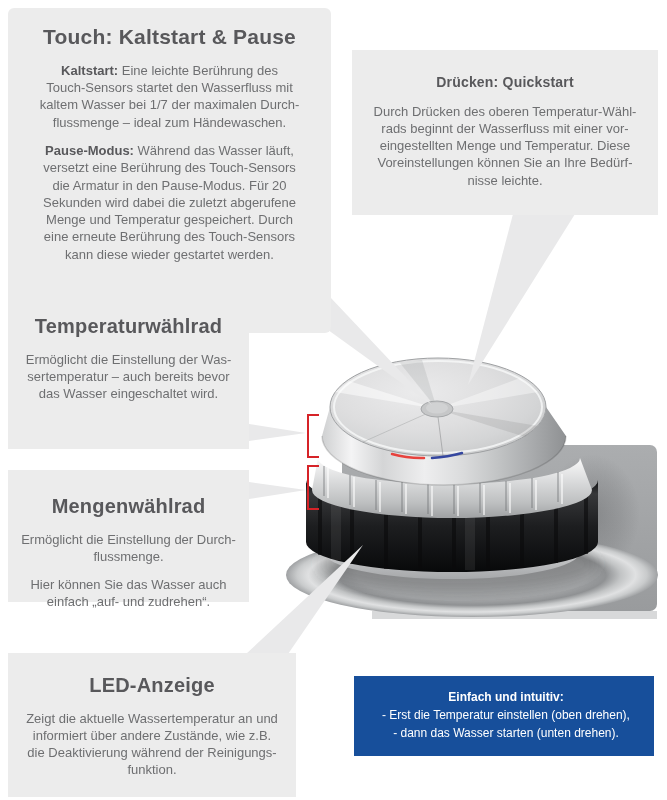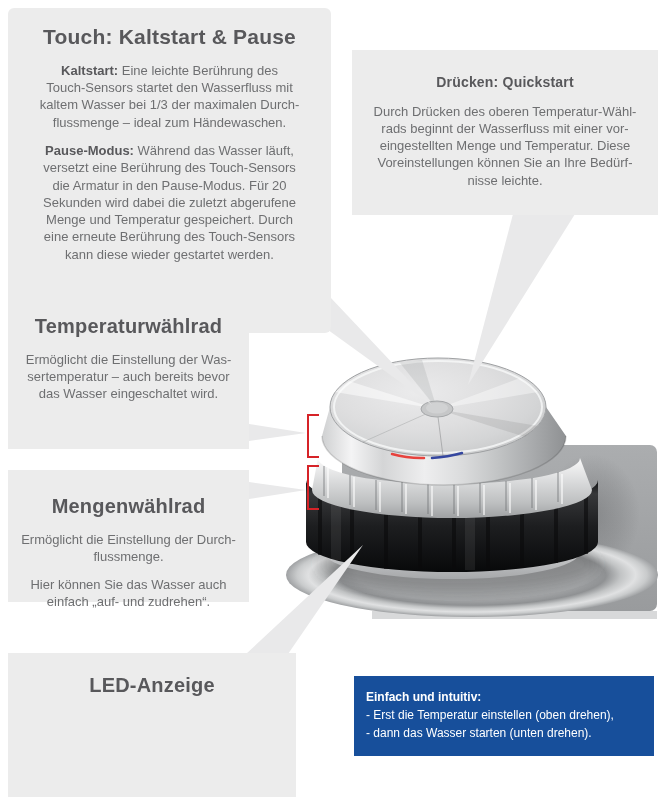--- a/index.html
+++ b/index.html
@@ -17,21 +17,21 @@
   .panel-quickstart h2{font-size:14px;margin-top:23px;}
   .panel-temp{left:8px;top:303px;width:241px;height:146px;}
   .panel-temp h2{font-size:20px;margin-top:10px;}
   .panel-temp .bd,.panel-menge .bd{margin-left:2px;margin-right:2px;}
   .panel-menge{left:8px;top:470px;width:241px;height:132px;}
   .panel-menge h2{font-size:20px;margin-top:23px;}
   .panel-led{left:8px;top:653px;width:288px;height:144px;}
   .panel-led h2{font-size:20px;margin-top:19px;}
   .info{position:absolute;left:354px;top:676px;width:300px;height:80px;box-sizing:border-box;
         background:#174f9b;color:#fff;font-size:12px;line-height:1.5;padding:12px 8px 0 12px;
-        white-space:pre-line;}
+        white-space:pre-line;text-align:center;}
   .info .t{font-weight:bold;}
 </style>
 </head>
 <body>
 
 <div class="canvas">
 
   <svg class="scene" width="667" height="800" viewBox="0 0 667 800">
     <defs>
       <linearGradient id="gPlate" x1="0" y1="0" x2="0" y2="1">
@@ -180,21 +180,21 @@
     <g fill="none" stroke="#d62328" stroke-width="2">
       <path d="M319,415 H308 V457 H319"></path>
       <path d="M319,466 H308 V509 H319"></path>
     </g>
   </svg>
 
   <div class="panel panel-touch">
     <h2>Touch: Kaltstart &amp; Pause</h2>
     <p class="bd"><span class="lead">Kaltstart:</span><span> Eine leichte Berührung des
 Touch-Sensors startet den Wasserfluss mit
-kaltem Wasser bei 1/3 der maximalen Durch-
+kaltem Wasser bei 1/7 der maximalen Durch-
 flussmenge – ideal zum Händewaschen.</span></p>
     <p class="bd"><span class="lead">Pause-Modus:</span><span> Während das Wasser läuft,
 versetzt eine Berührung des Touch-Sensors
 die Armatur in den Pause-Modus. Für 20
 Sekunden wird dabei die zuletzt abgerufene
 Menge und Temperatur gespeichert. Durch
 eine erneute Berührung des Touch-Sensors
 kann diese wieder gestartet werden.</span></p>
   </div>
 
@@ -217,19 +217,23 @@
   <div class="panel panel-menge">
     <h2>Mengenwählrad</h2>
     <p class="bd">Ermöglicht die Einstellung der Durch-
 flussmenge.</p>
     <p class="bd">Hier können Sie das Wasser auch
 einfach „auf- und zudrehen“.</p>
   </div>
 
   <div class="panel panel-led">
     <h2>LED-Anzeige</h2>
+    <p class="bd">Zeigt die aktuelle Wassertemperatur an und
+informiert über andere Zustände, wie z.B.
+die Deaktivierung während der Reinigungs-
+funktion.</p>
   </div>
 
   <div class="info"><span class="t">Einfach und intuitiv:</span>
 <span>- Erst die Temperatur einstellen (oben drehen),</span>
 <span>- dann das Wasser starten (unten drehen).</span></div>
 
 </div>
 
 </body></html>

